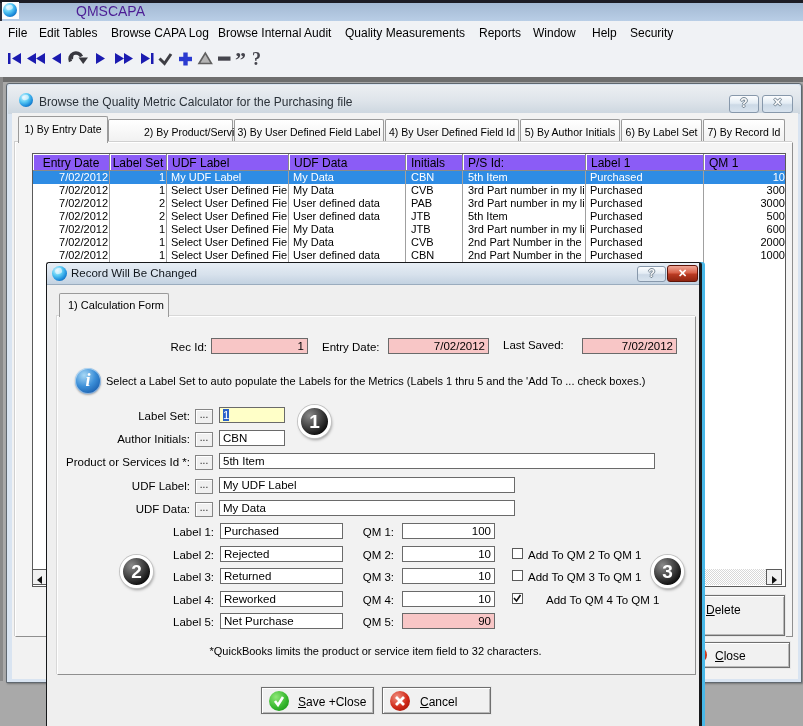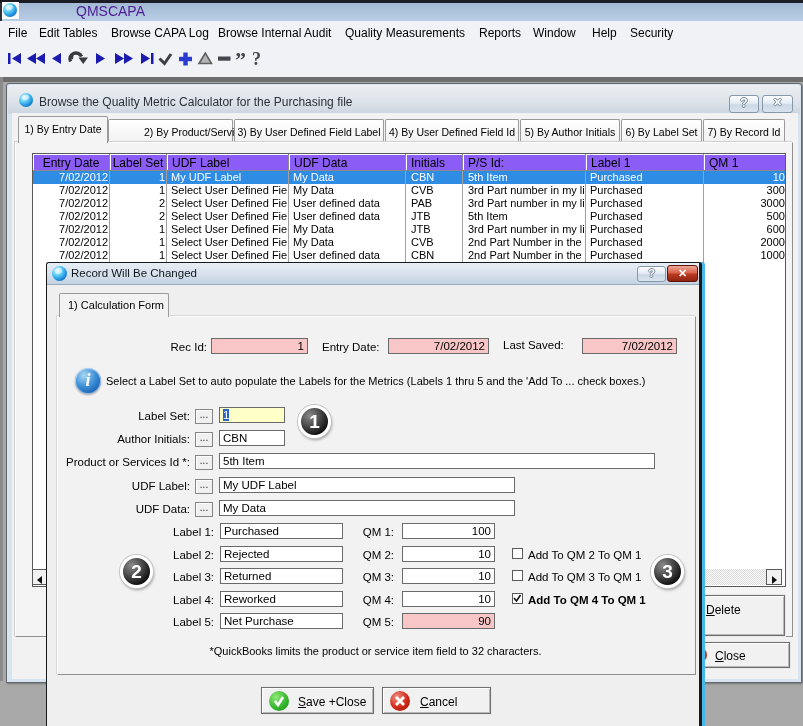--- a/index.html
+++ b/index.html
@@ -279,21 +279,21 @@
 <div class="abs badge" style="left:604px;top:292px;">3</div>
 <div class="abs lbl" style="left:107px;top:331px;width:60px;">Label 4:</div>
 <div class="abs fld" style="left:173px;top:328px;width:123px;">Reworked</div>
 <div class="abs lbl" style="left:315px;top:331px;width:32px;">QM 4:</div>
 <div class="abs fld" style="left:355px;top:328px;width:93px;text-align:right;">10</div>
 <div class="abs cb" style="left:465px;top:330px;">
         <svg width="9" height="9" viewBox="0 0 9 9" style="position:absolute;left:0;top:0;">
           <path d="M1 4 l2.5 3 4-6" stroke="#111" stroke-width="1.6" fill="none"></path>
         </svg>
       </div>
-<div class="abs" style="left:481px;top:331px;font-size:11.5px;font-weight:bold;">Add To QM 4 To QM 1</div>
+<div class="abs" style="left:499px;top:331px;font-size:11.5px;">Add To QM 4 To QM 1</div>
 <div class="abs lbl" style="left:107px;top:353px;width:60px;">Label 5:</div>
 <div class="abs fld" style="left:173px;top:350px;width:123px;">Net Purchase</div>
 <div class="abs lbl" style="left:315px;top:353px;width:32px;">QM 5:</div>
 <div class="abs fld pink" style="left:355px;top:350px;width:93px;">90</div>
 <div class="abs" style="left:10px;top:382px;width:637px;text-align:center;font-size:11px;">*QuickBooks limits the product or service item field to 32 characters.</div>
 
 <div class="abs btn" style="left:335px;top:424px;width:109px;height:27px;">
   <span style="display:inline-block;position:absolute;left:7px;top:3px;width:20px;height:20px;border-radius:50%;background:radial-gradient(circle at 35% 30%,#f09080,#d02818 55%,#901008);"></span>
   <svg style="position:absolute;left:11px;top:7px;" width="12" height="12" viewBox="0 0 12 12">
           <path d="M2 2 L10 10 M10 2 L2 10" stroke="#fff" stroke-width="2.8"></path>

